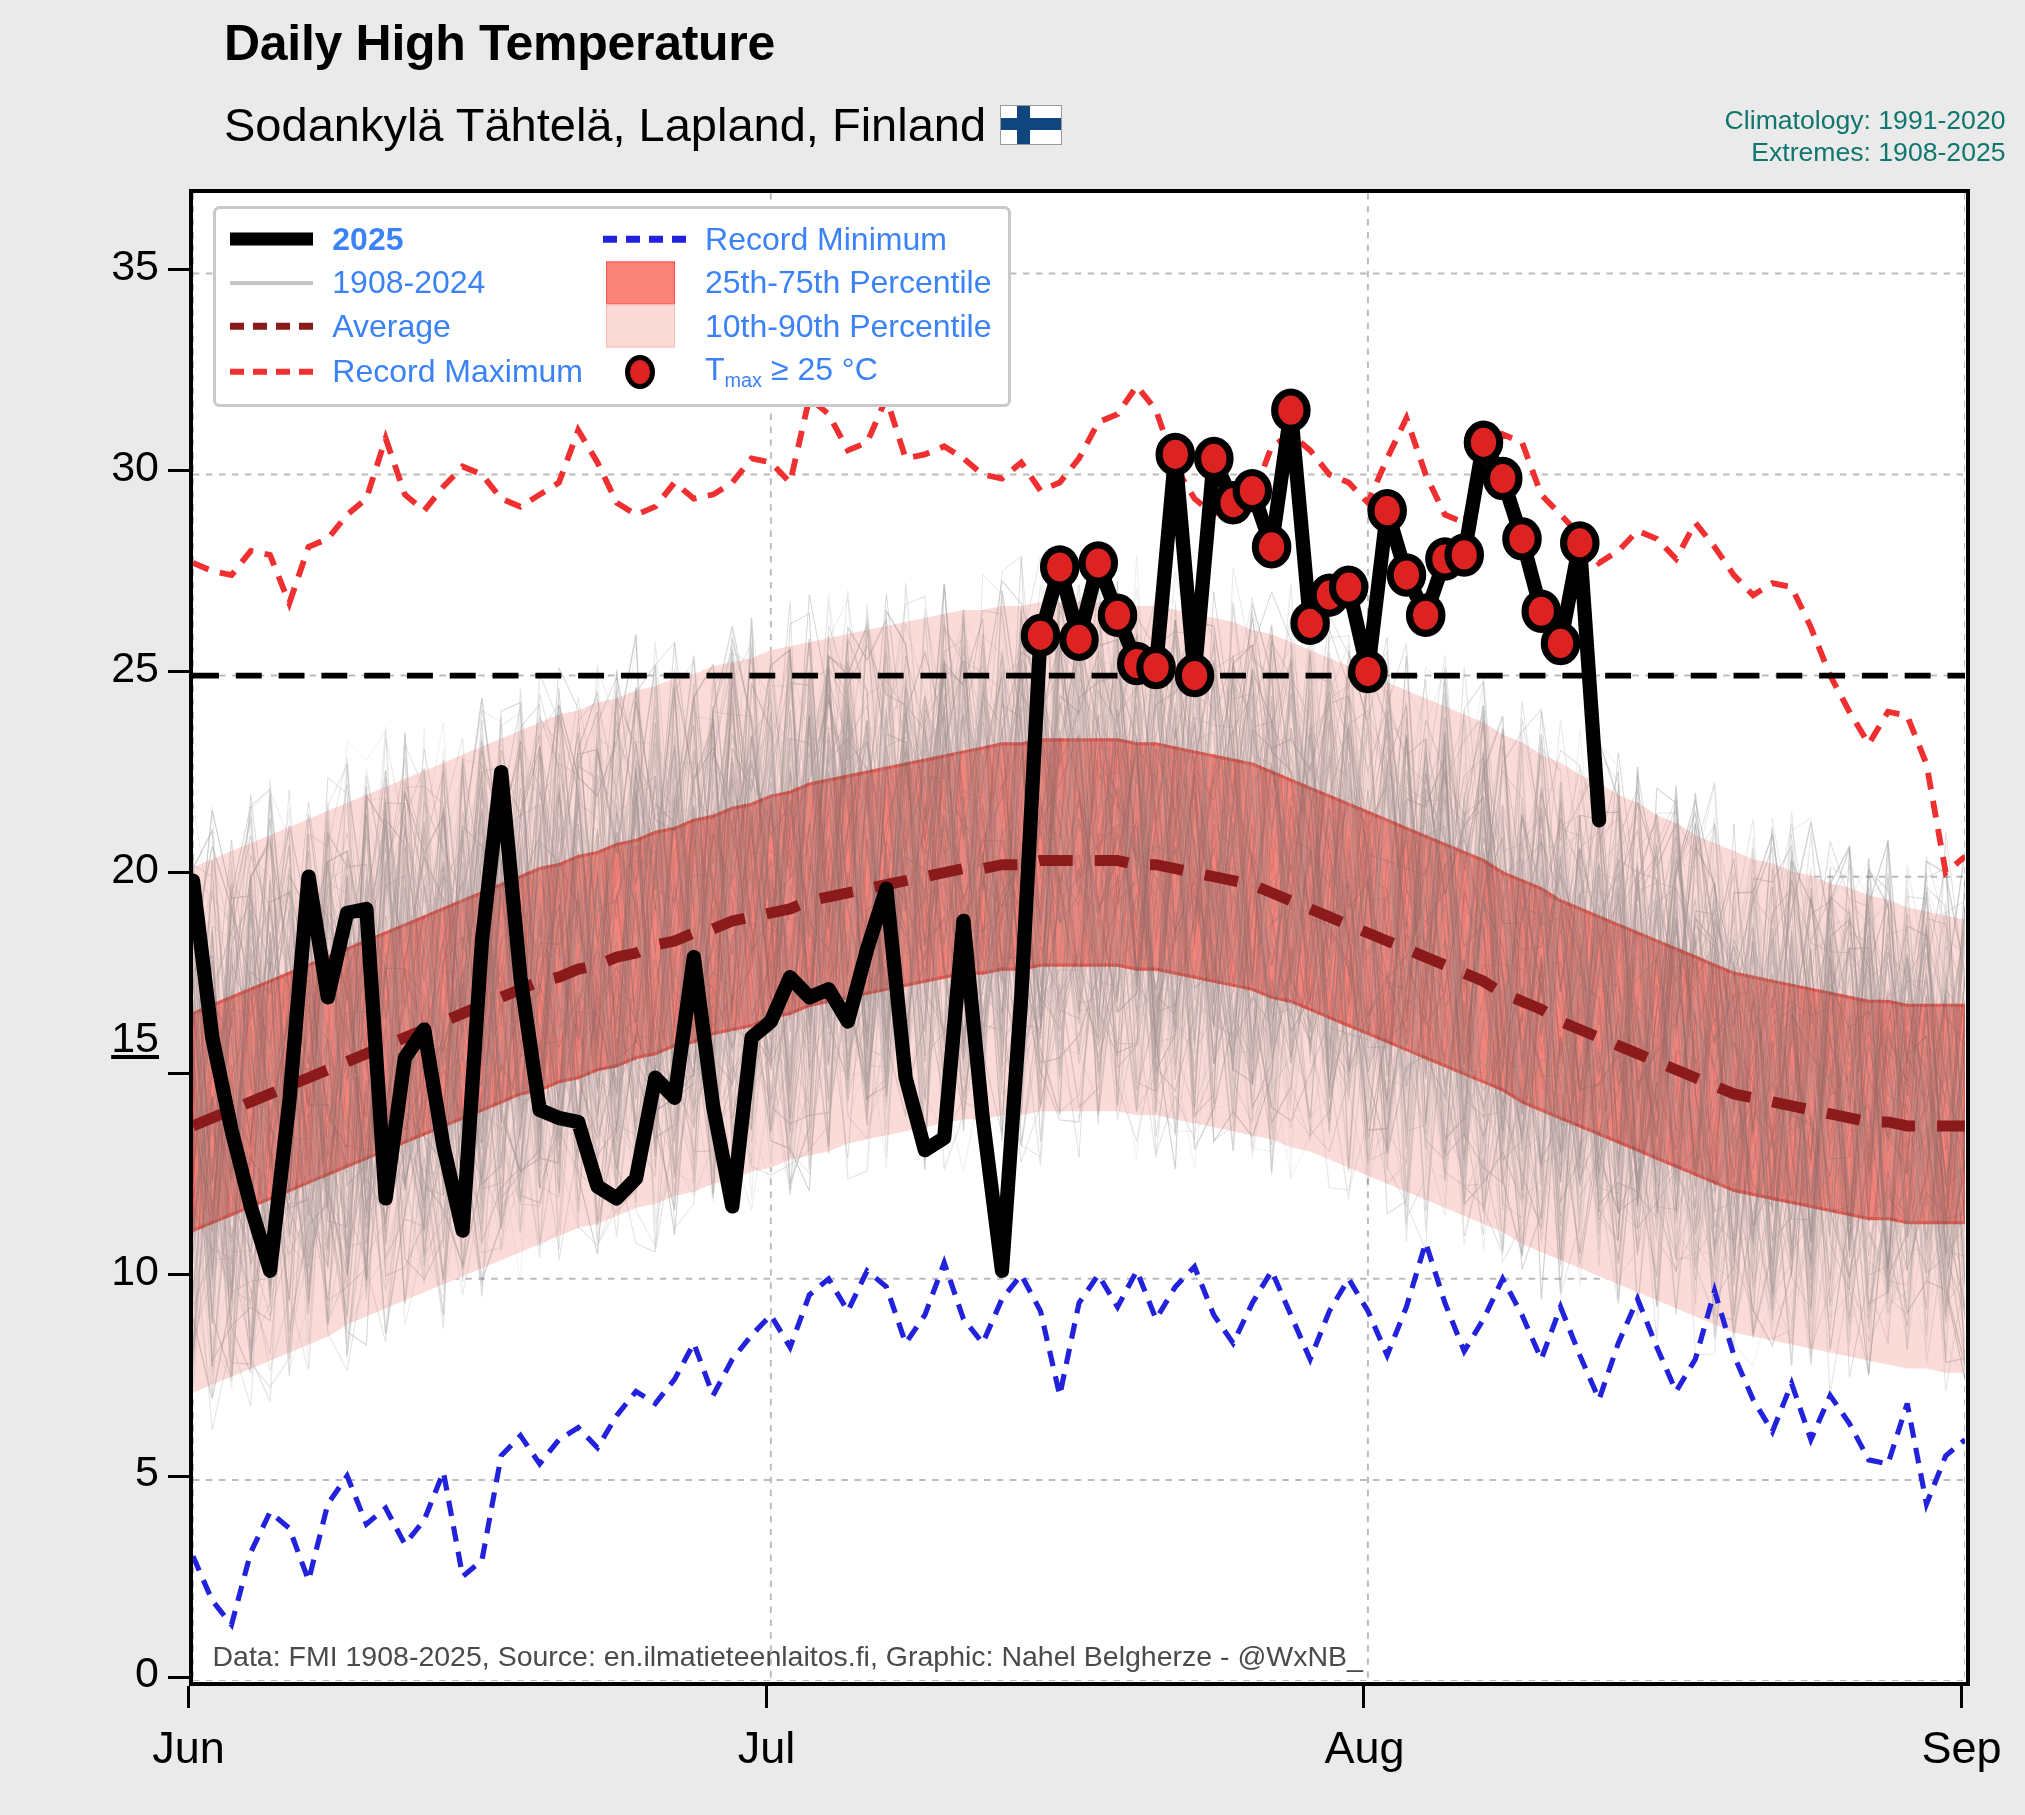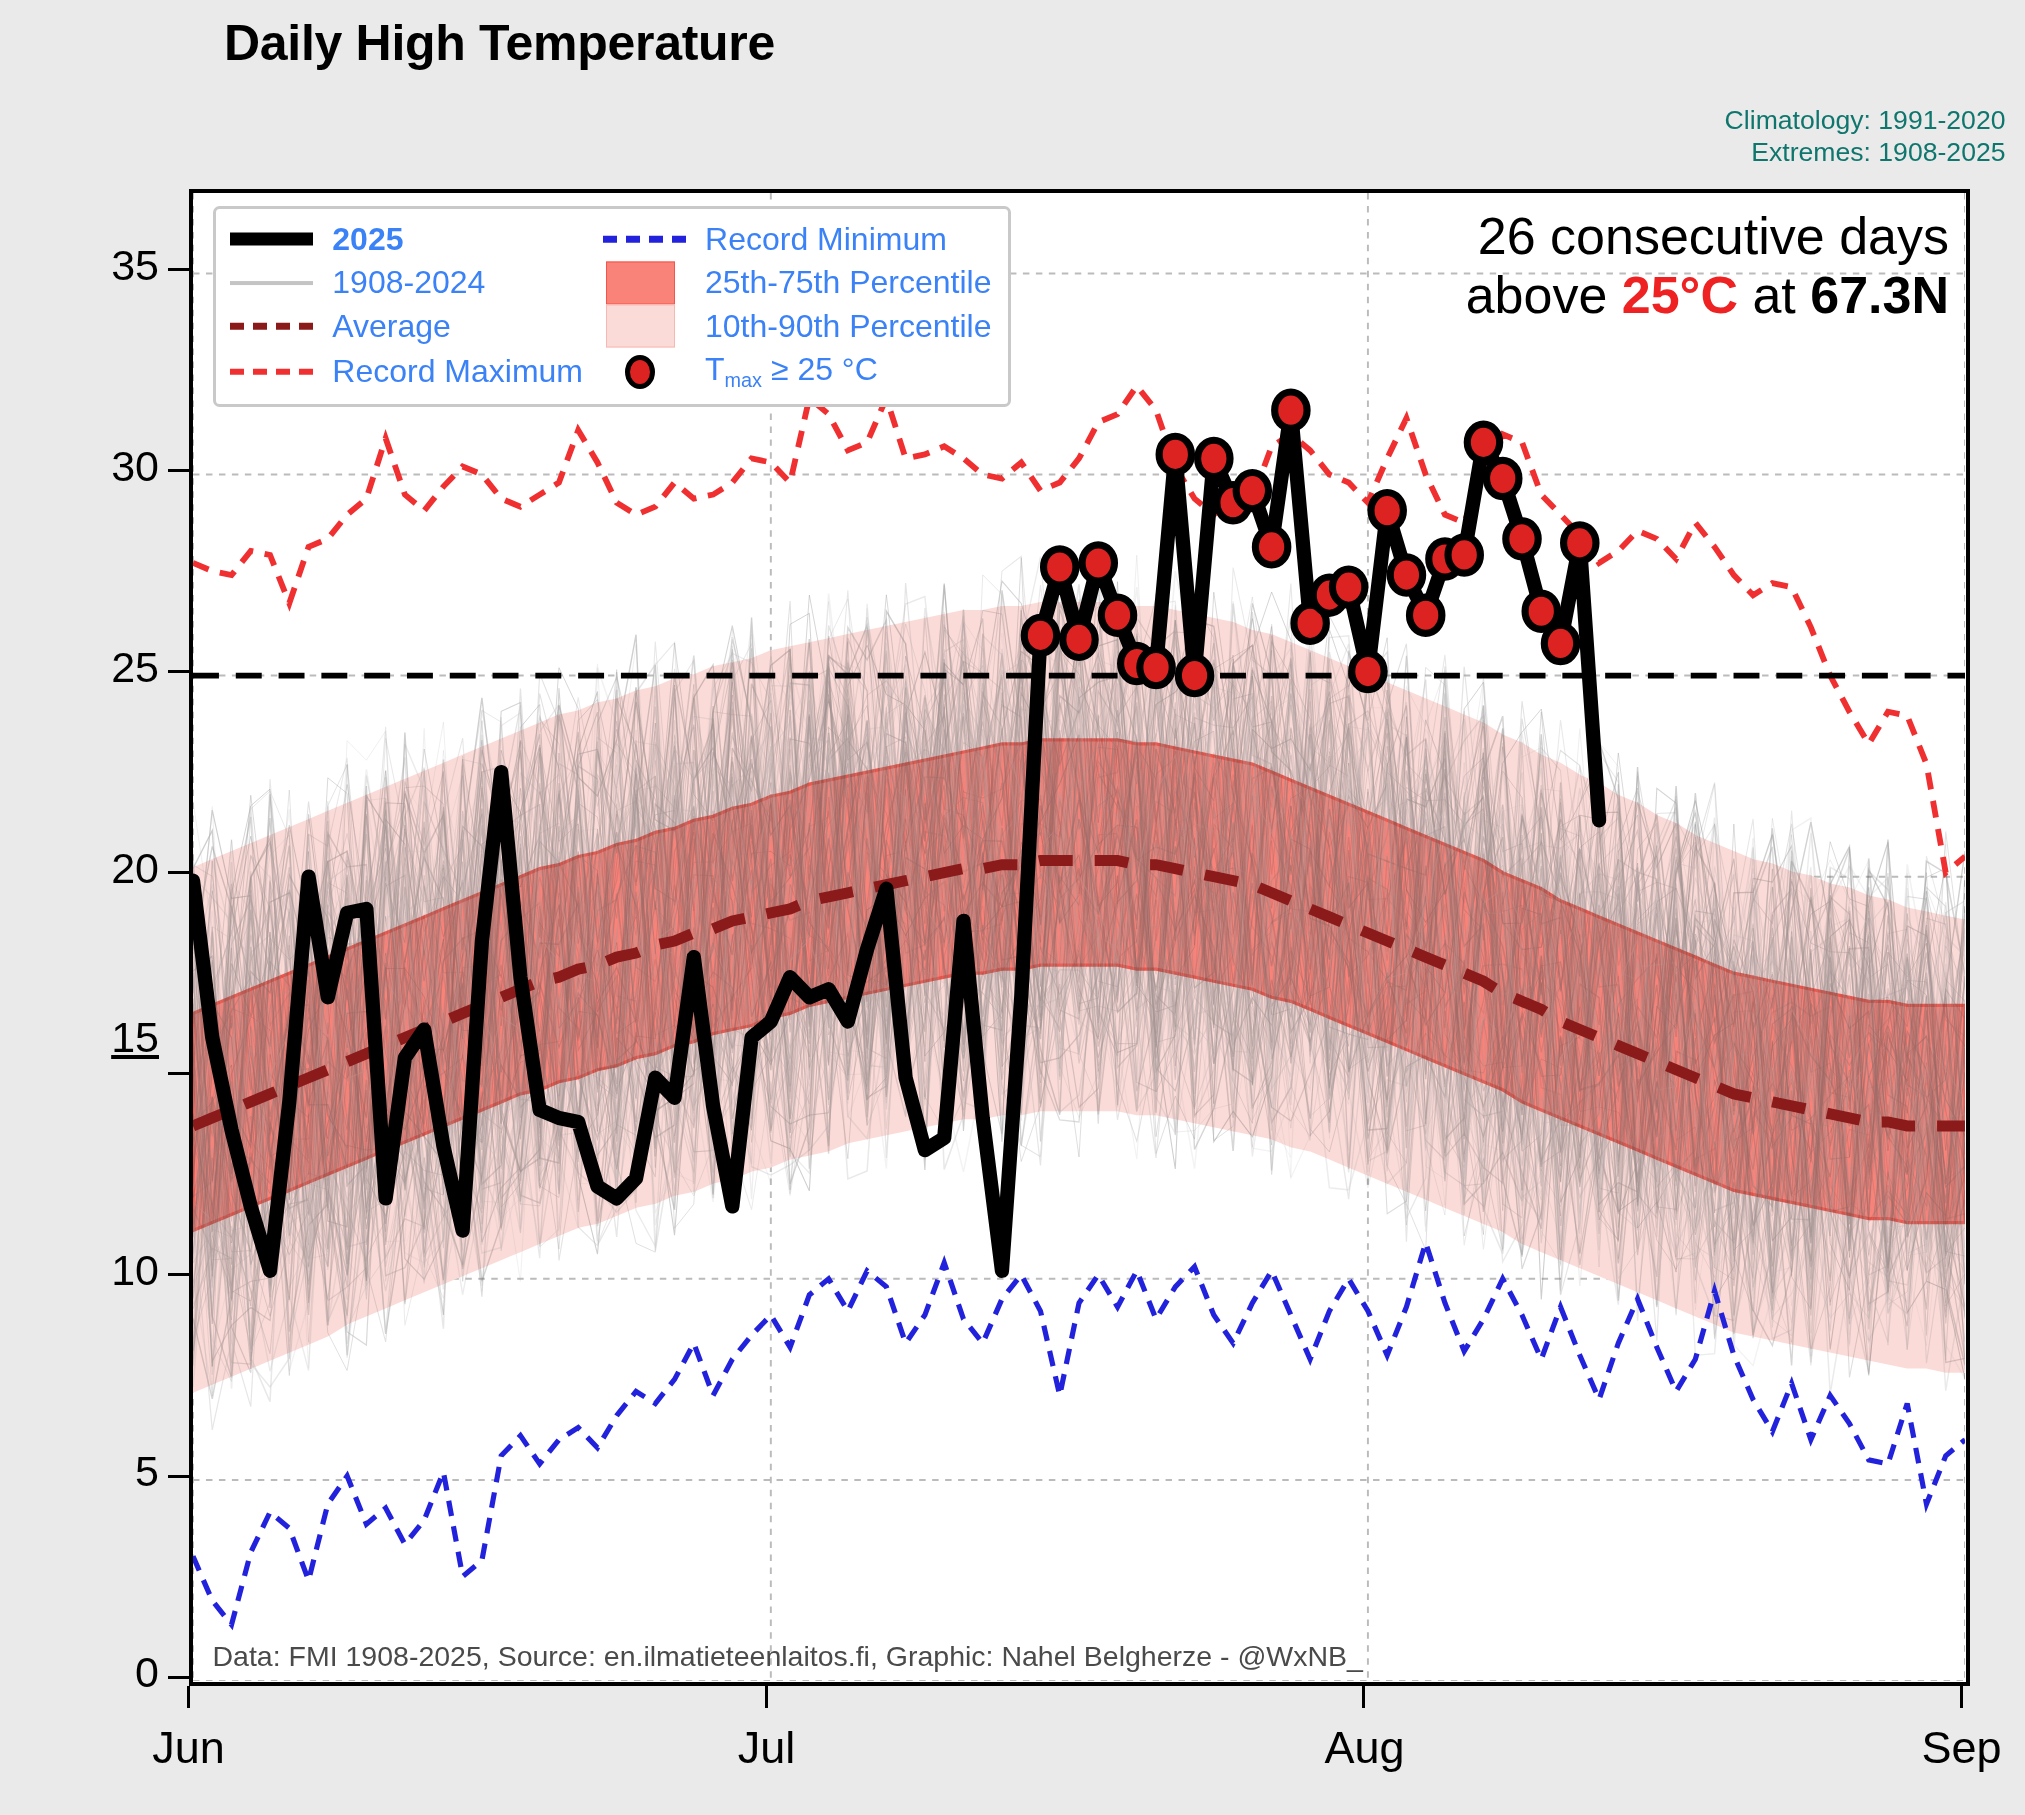--- a/index.html
+++ b/index.html
@@ -92,20 +92,27 @@
 
   svg{display:block;}
 </style>
 </head>
 <body>
 
 <div id="root">
 
   <div id="title">Daily High Temperature</div>
 
+  <div id="subtitle-row">
+    <div id="subtitle">Sodankylä Tähtelä, Lapland, Finland</div>
+    <div id="flag">
+      <div class="bar-h"></div>
+        <div class="bar-v"></div>
+    </div>
+  </div>
 
   <div id="meta">
     <div>Climatology: 1991-2020</div>
     <div>Extremes: 1908-2025</div>
   </div>
 
   <div id="ytick-labels"></div>
   <div id="xtick-labels"></div>
 
   <div id="plot-frame">
@@ -307,24 +314,20 @@
         <div class="lg-key">
           <div class="k-dash" style="background: repeating-linear-gradient(90deg, rgb(240, 48, 48) 0px, rgb(240, 48, 48) 14.3px, transparent 14.3px, transparent 23px);"></div>
         </div>
         <div class="lg-txt">Record Maximum</div>
         <div class="lg-key">
           <div class="k-dot" style="background: rgb(221, 34, 34);"></div>
         </div>
         <div class="lg-txt">T<sub>max</sub> ≥ 25 °C</div>
       </div>
 
-    <div id="annot">
-      <div>26 consecutive days</div>
-      <div><span>above </span><span class="hot">25°C</span><span> at </span><span class="lat">67.3N</span></div>
-    </div>
 
     <div id="credit">Data: FMI 1908-2025, Source: en.ilmatieteenlaitos.fi, Graphic: Nahel Belgherze - @WxNB_</div>
   </div>
 <div class="ylab" style="left: 36px; top: 1648px;">0</div>
     <div class="ytick" style="top: 1676px;"></div>
     <div class="ylab" style="left: 36px; top: 1447px;">5</div>
     <div class="ytick" style="top: 1475px;"></div>
     <div class="ylab" style="left: 36px; top: 1246px;">10</div>
     <div class="ytick" style="top: 1273px;"></div>
     <div class="ylab" style="left: 36px; top: 1013px; text-decoration: underline;">15</div>

